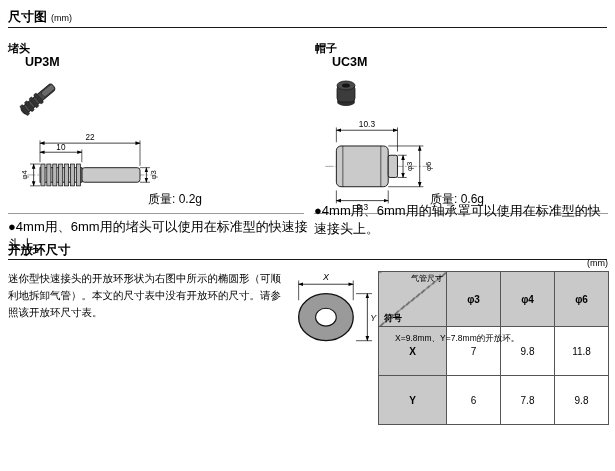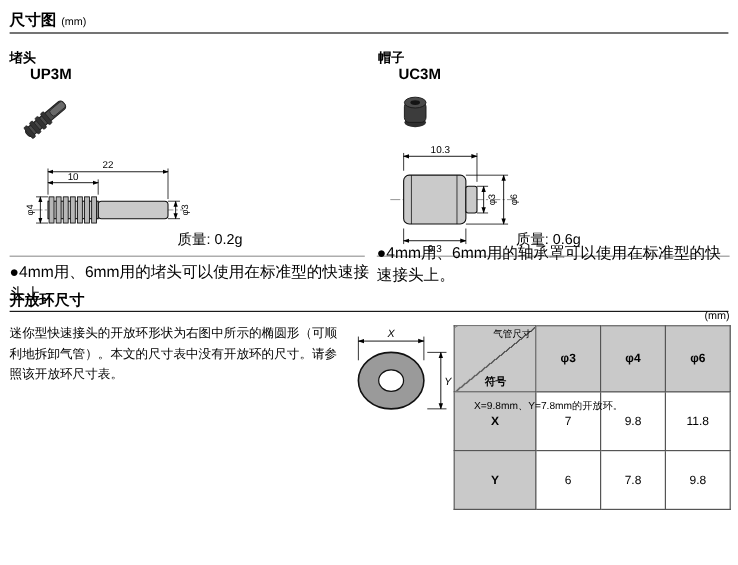--- a/index.html
+++ b/index.html
@@ -16,21 +16,21 @@
   .bullet-note{font-size:13px;line-height:1.35;}
   .para{font-size:10.5px;line-height:1.6;}
   .tbl-unit{font-size:9px;text-align:right;}
   table.oring{border-collapse:collapse;table-layout:fixed;width:230px;font-size:10px;}
   table.oring td{border:1px solid #555;text-align:center;vertical-align:middle;height:16px;padding:16px;}
   table.oring tr.hdr td{height:22px;}
   td.hd{background:#c9c9c9;font-weight:bold;}
   td.corner{position:relative;background-color:#c9c9c9;
     background-image:linear-gradient(to bottom right,transparent 49.3%,#555 49.3%,#555 50.7%,transparent 50.7%);}
   .c-top{position:absolute;top:1px;right:3px;font-size:8px;font-weight:normal;}
-  .c-bot{position:absolute;bottom:1px;left:5px;font-size:9px;font-weight:bold;margin-left:20px;}
+  .c-bot{position:absolute;bottom:1px;left:5px;font-size:9px;font-weight:bold;}
   .note{font-size:8.5px;line-height:1.4;}
   .note .l2{padding-left:17px;}
   svg text{fill:#000;}
 </style>
 </head>
 <body>
 
 <div class="page">
 
   <div class="abs sec-title" style="left:8px;top:8px;">

